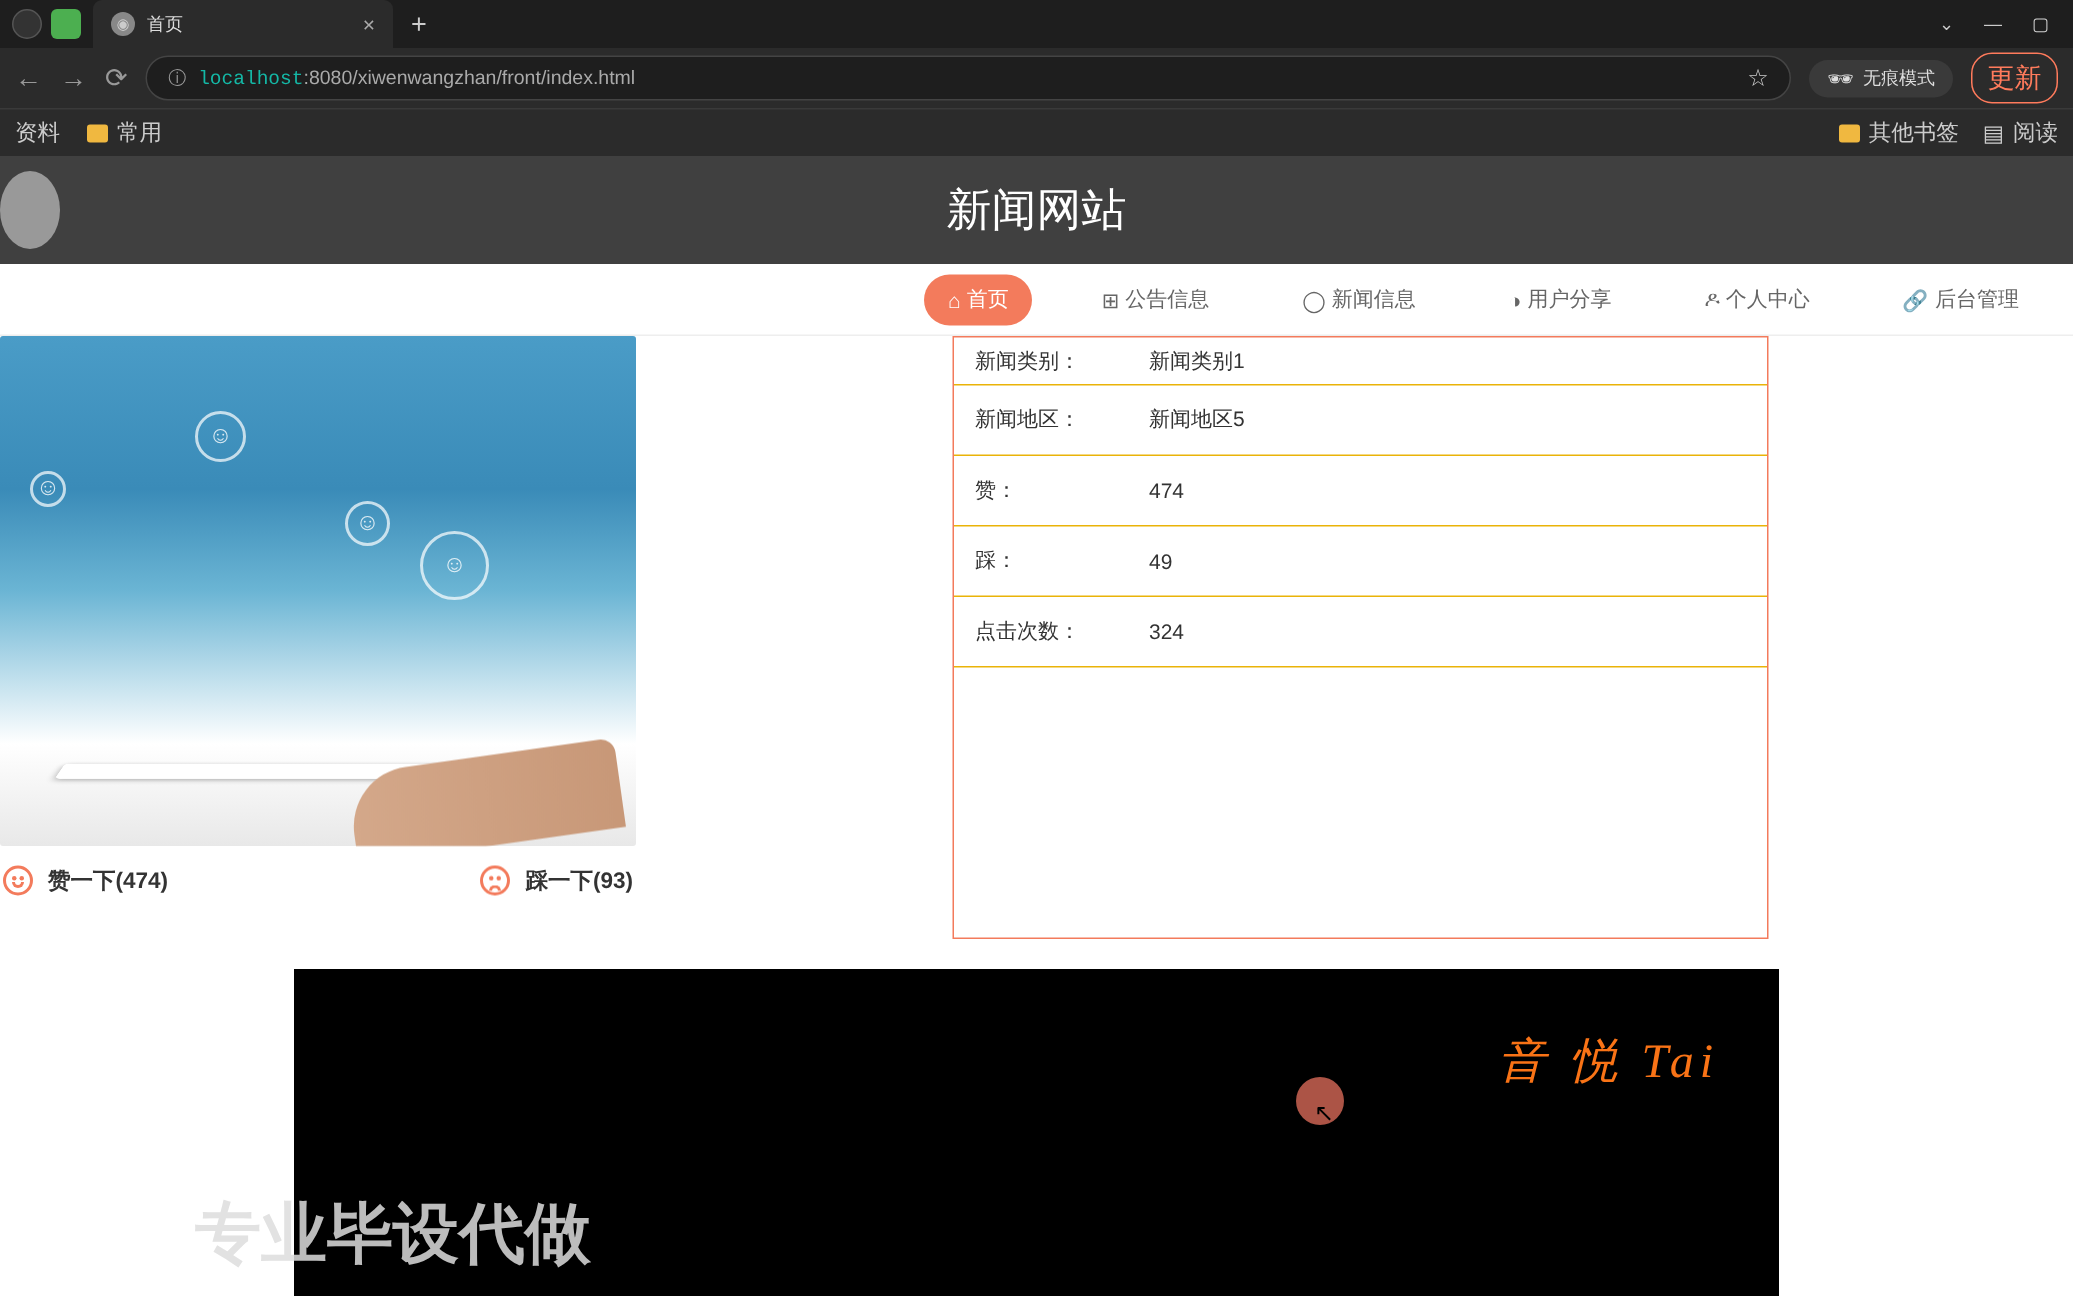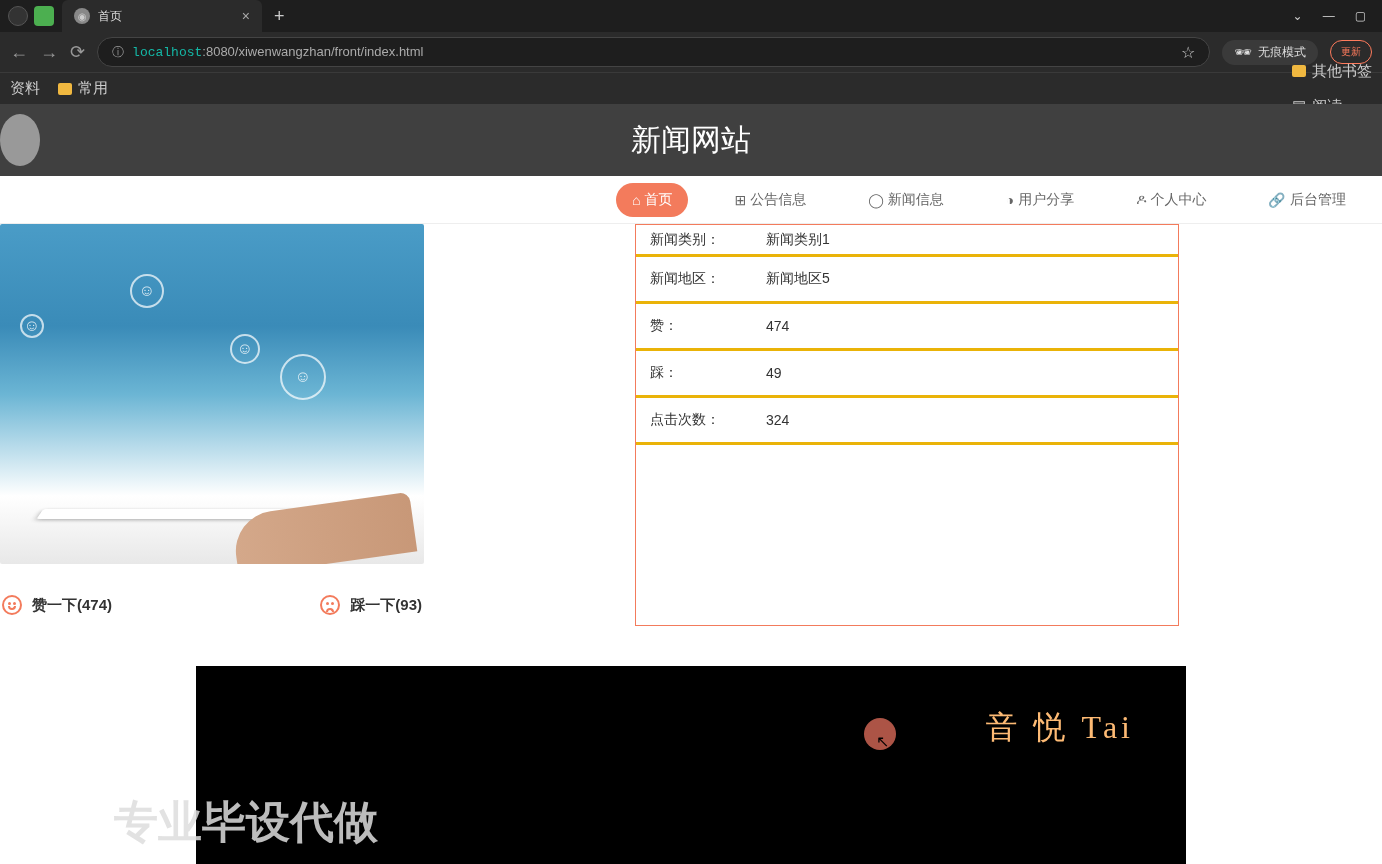--- a/index.html
+++ b/index.html
@@ -20,62 +20,62 @@
     .window-controls { margin-left: auto; display: flex; gap: 20px; padding: 0 16px; color: #ccc; font-size: 12px; }
     
     .addr-row { display: flex; align-items: center; height: 40px; padding: 0 10px; gap: 12px; }
     .nav-icon { color: #999; font-size: 18px; }
     .addr-bar { flex: 1; display: flex; align-items: center; background: #1e1e1e; border-radius: 20px; height: 30px; padding: 0 14px; gap: 8px; border: 1px solid #444;}
     .addr-info { color: #999; font-size: 12px; }
     .addr-text { color: #aaa; font-size: 13px; }
     .addr-host { color: #14b8a6; font-family: Liberation Mono, monospace; }
     .addr-right { margin-left: auto; display: flex; align-items: center; gap: 12px; }
     .incognito-badge { display: flex; align-items: center; gap: 6px; background: #3a3a3a; border-radius: 14px; padding: 4px 12px; color: #ddd; font-size: 12px; }
-    .update-btn { color: #ff7b5c; border: 1px solid #ff7b5c; border-radius: 14px; padding: 4px 10px; font-size: 10px; }
+    .update-btn { color: #ff7b5c; border: 1px solid #ff7b5c; border-radius: 14px; padding: 4px 10px; font-size: 18px; }
     
     .bookmark-row { display: flex; align-items: center; height: 32px; padding: 0 10px; gap: 18px; font-size: 15px; color: #ccc; border-top: 1px solid #3a3a3a;}
     .bookmark-item { display: flex; align-items: center; gap: 6px; }
-    .bookmark-right { margin-left: auto; display: flex; gap: 16px; flex-direction: column; }
+    .bookmark-right { margin-left: auto; display: flex; gap: 16px; }
     .bm-folder { width: 14px; height: 12px; background: #f0b840; border-radius: 2px; }
     
     
     .page { background: #fff; height: calc(100vh - 104px); overflow: hidden; }
     
     .site-header { background: #404040; height: 72px; display: flex; align-items: center; justify-content: center; position: relative; }
     .site-title { color: #fff; font-size: 30px; font-weight: normal; }
     .avatar { position: absolute; left: 0; top: 10px; width: 40px; height: 52px; border-radius: 50%; background: #999; overflow: hidden;}
     
     .nav-bar { background: #fff; height: 48px; display: flex; align-items: center; justify-content: flex-end; gap: 30px; padding: 0 20px; border-bottom: 1px solid #eee; }
     .nav-item { display: flex; align-items: center; gap: 4px; font-size: 14px; color: #666; cursor: pointer; padding: 8px 16px; border-radius: 20px; }
     .nav-item.active { background: #f37b5c; color: #fff; }
     .nav-icon-small { font-size: 14px; }
     .article-image { width: 424px; height: 340px; background: linear-gradient(180deg, #4a9cc7 0%, #3a8bb8 30%, #6bb5d4 50%, #ffffff 80%, #e8e8e8 100%); border-radius: 2px; position: relative; overflow: hidden; margin-left:-191px; margin-right:0;}
     
     .net-node { position: absolute; border: 2px solid rgba(255,255,255,0.7); border-radius: 50%; display:flex; align-items:center; justify-content:center; color:rgba(255,255,255,0.8); font-size:16px;}
     .tablet { position: absolute; bottom: 40px; left: 40px; width: 320px; height: 20px; background: #fff; border-radius: 3px; transform: perspective(400px) rotateX(60deg); box-shadow: 0 2px 6px rgba(0,0,0,0.3);}
     .hand { position: absolute; bottom: 0; right: 10px; width: 180px; height: 60px; background: linear-gradient(90deg, #d4a88a, #c89878); border-radius: 40px 10px 0 0; transform: rotate(-8deg);}
     
-    .reactions { display: flex; justify-content: space-between; padding: 31px 2px; width: 424px; margin-left: -191px;}
+    .reactions { display: flex; justify-content: space-between; padding: 13px 2px; width: 424px; margin-left: -191px;}
     .reaction { display: flex; align-items: center; gap: 10px; cursor: pointer; }
     .reaction-icon { width: 20px; height: 20px; border: 2px solid #f37b5c; border-radius: 50%; position: relative; }
     .reaction-icon.happy::before,.reaction-icon.happy::after { content:''; position:absolute; width:3px; height:3px; background:#f37b5c; border-radius:50%; top:5px;}
     .reaction-icon.happy::before{left:4px;} .reaction-icon.happy::after{right:4px;}
     .reaction-icon .mouth{position:absolute; bottom:3px; left:4px; width:8px; height:4px; border:2px solid #f37b5c; border-top:none; border-radius:0 0 8px 8px;}
     .reaction-icon.sad .mouth{border-bottom:none; border-top:2px solid #f37b5c; border-radius:8px 8px 0 0; bottom:1px;}
     .reaction-icon.sad::before,.reaction-icon.sad::after { content:''; position:absolute; width:3px; height:3px; background:#f37b5c; border-radius:50%; top:5px;}
     .reaction-icon.sad::before{left:4px;} .reaction-icon.sad::after{right:4px;}
     .reaction-text { font-size: 15px; font-weight: bold; color: #333; }
     .info-table { width: 544px; border: 1px solid #f37b5c; }
-    .info-row { display: flex; border-bottom: 3px solid #eab308; min-height: 47px; align-items: center; padding: 0 14px; }
+    .info-row { display: flex; border-bottom: 1px solid #eab308; min-height: 47px; align-items: center; padding: 0 14px; }
     .info-row:last-child { border-bottom: none; min-height: 180px; align-items: flex-start; padding-top:14px;}
     .info-label { width: 116px; font-size: 14px; color: #333; }
     .info-value { font-size: 14px; color: #333; }
     
     .video-section { margin: 20px auto 0; width: 990px; height: 218px; background: #000; position: relative; }
-    .video-logo { position: absolute; top: 40px; right: 52px; color: #fdba74; font-size: 32px; font-family: cursive; letter-spacing:4px;}
+    .video-logo { position: absolute; top: 40px; right: 40px; color: #f97316; font-size: 32px; font-family: cursive; font-style: italic; letter-spacing:4px;}
     .watermark { position: absolute; bottom: 10px; left: 120px; color: #ddd; font-size: 44px; font-weight: bold; opacity: 0.85;}
     
     .cursor-dot { position: absolute; width: 32px; height: 32px; background: rgba(245,120,100,0.7); border-radius: 50%; left: 864px; top: 494px; pointer-events: none; z-index:100;}
     .cursor-arrow { position: absolute; left: 876px; top: 508px; font-size: 16px; color: #000; z-index:101; pointer-events:none;}
     
     .main-wrap { position: relative; padding-top: 0; }
     .two-col { display:flex; gap:20px; padding: 0 0 0 191px; align-items:flex-start;}
     .left-block{width:424px;}
     .right-block{width:544px;}
   </style>
@@ -231,13 +231,13 @@
 
     <div class="video-section">
       <div class="video-logo">音 悦 Tai</div>
     </div>
 
     <div class="cursor-dot"></div>
     <div class="cursor-arrow">↖</div>
   </div>
 </div>
 
-<div class="watermark" style="position:fixed; left:114px; bottom:12px; z-index:200;font-family:Liberation Mono, monospace;">专业毕设代做</div>
+<div class="watermark" style="position:fixed; left:130px; bottom:12px; z-index:200;font-family:Liberation Mono, monospace;">专业毕设代做</div>
 
 </body></html>

